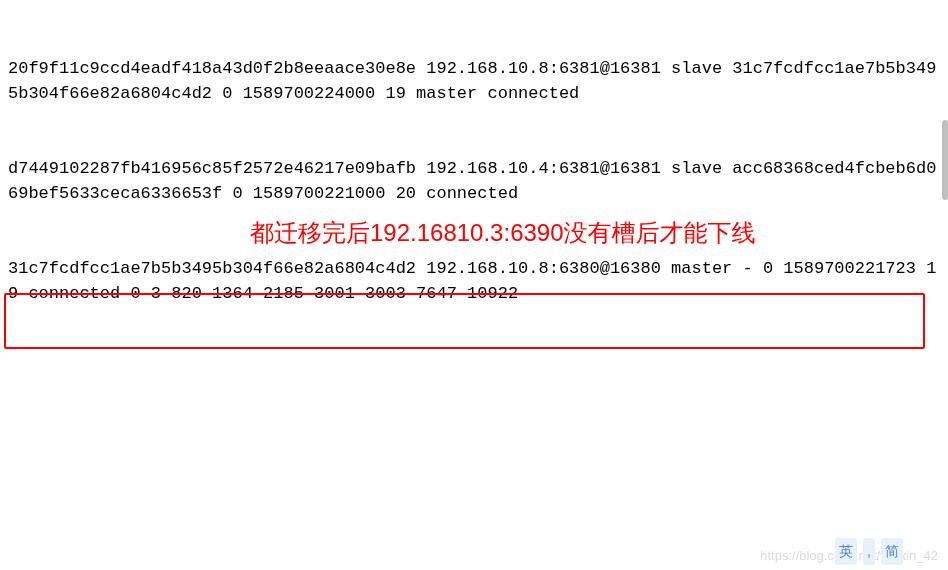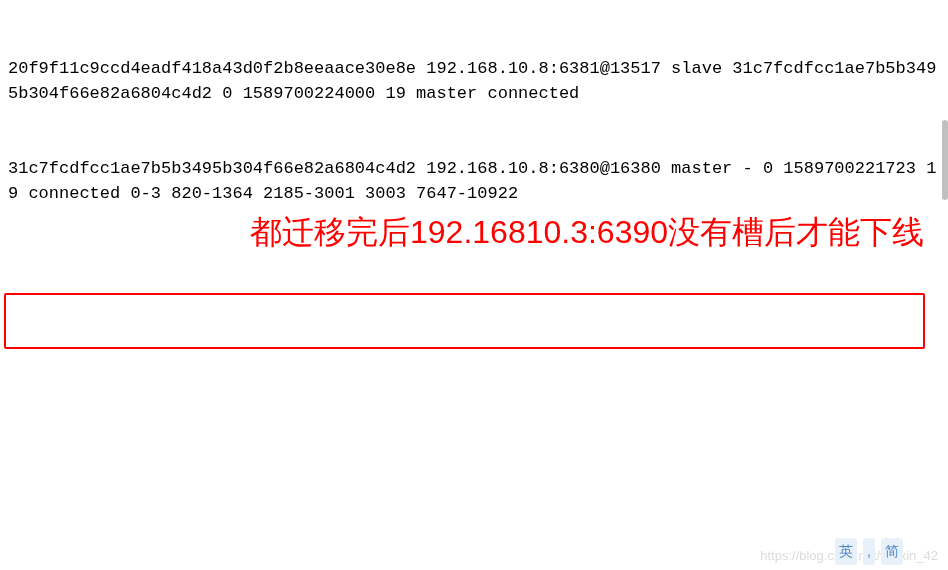--- a/index.html
+++ b/index.html
@@ -31,21 +31,21 @@
     .highlight-box {
       position: absolute;
       border: 2px solid #ff0000;
       border-radius: 2px;
       background: transparent;
       pointer-events: none;
     }
     .annotation-text {
       position: absolute;
       color: #ff0000;
-      font-size: 32px;
+      font-size: 24px;
       font-weight: normal;
       font-family: "Microsoft YaHei", sans-serif;
       white-space: nowrap;
       pointer-events: none;
     }
     .scrollbar {
       position: absolute;
       right: 0;
       top: 120px;
       width: 6px;
@@ -75,21 +75,22 @@
     .ime-badge {
       background: #e8f0fa;
       border-radius: 3px;
       padding: 1px 4px;
     }
   </style>
 </head>
 <body>
 
 <div class="terminal">
-  <div class="line">20f9f11c9ccd4eadf418a43d0f2b8eeaace30e8e 192.168.10.8:6381@13517 slave 31c7fcdfcc1ae7b5b3495b304f66e82a6804c4d2 0 1589700224000 19 master connected</div>
+  <div class="line">20f9f11c9ccd4eadf418a43d0f2b8eeaace30e8e 192.168.10.8:6381@16381 slave 31c7fcdfcc1ae7b5b3495b304f66e82a6804c4d2 0 1589700224000 19 master connected</div>
+  <div class="line">d7449102287fb416956c85f2572e46217e09bafb 192.168.10.4:6381@16381 slave acc68368ced4fcbeb6d069bef5633ceca6336653f 0 1589700221000 20 connected</div>
   <div class="line">31c7fcdfcc1ae7b5b3495b304f66e82a6804c4d2 192.168.10.8:6380@16380 master - 0 1589700221723 19 connected 0-3 820-1364 2185-3001 3003 7647-10922</div>
   
   
   
   
   
   
 </div>
 
 <div class="highlight-box" style="left:4px; top:293px; width:921px; height:56px;"></div>

